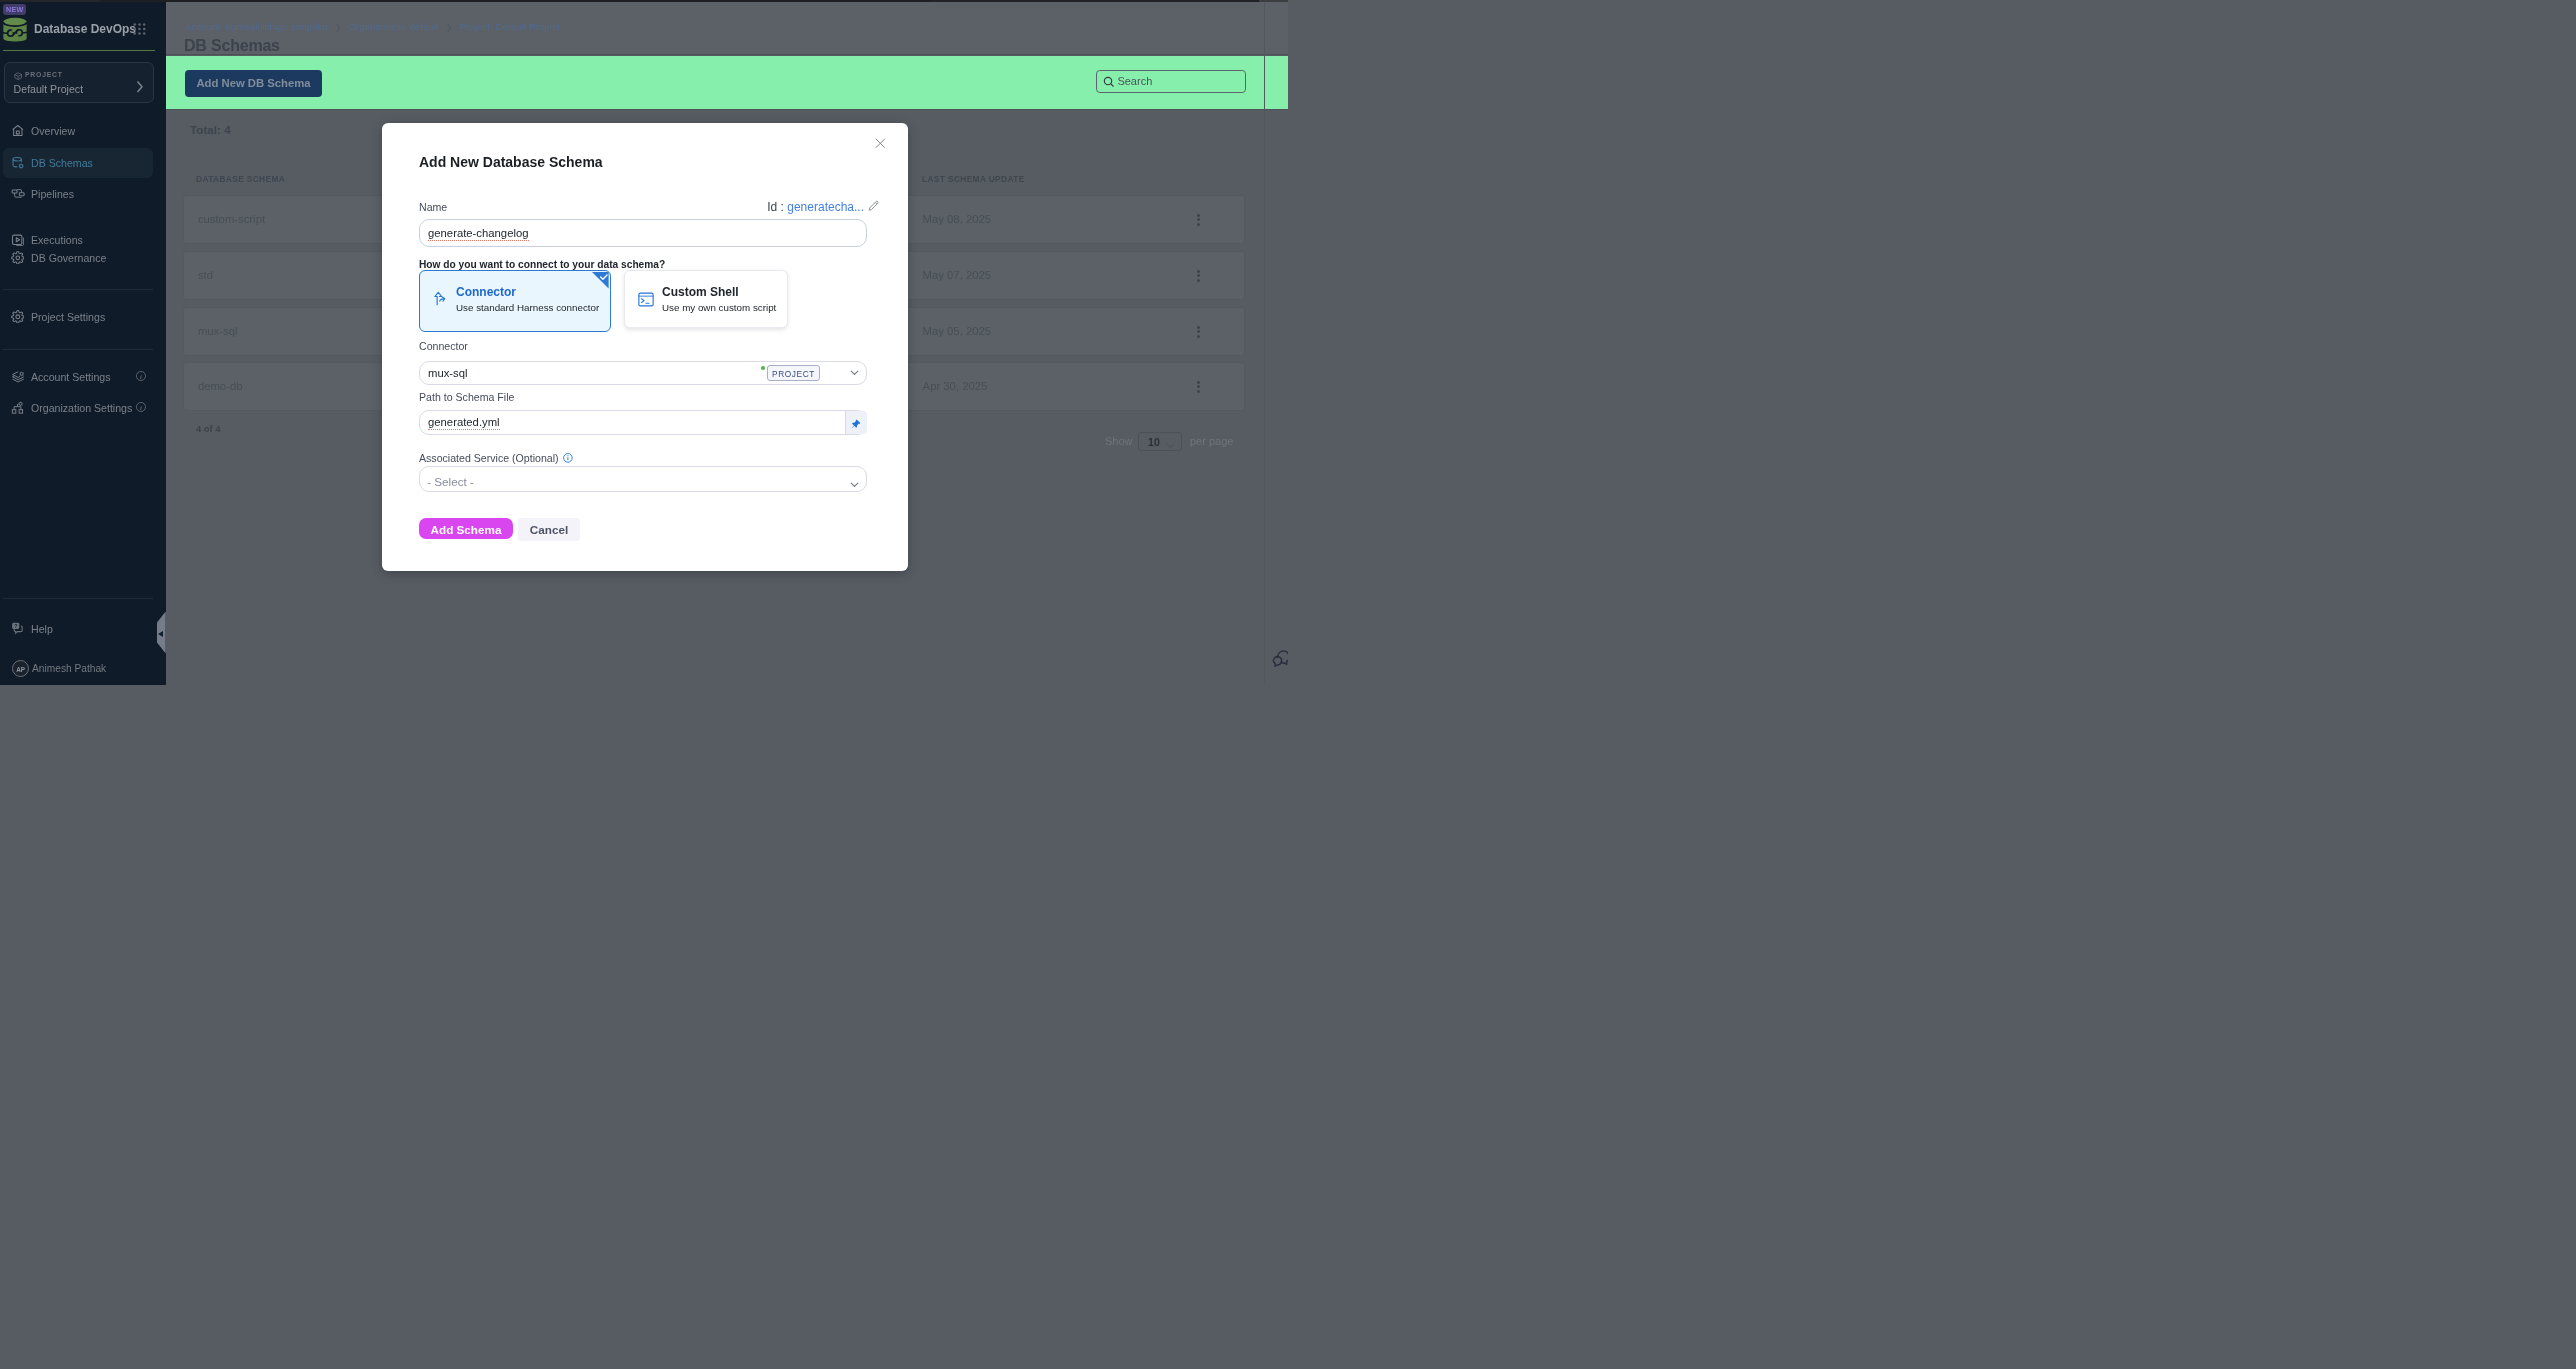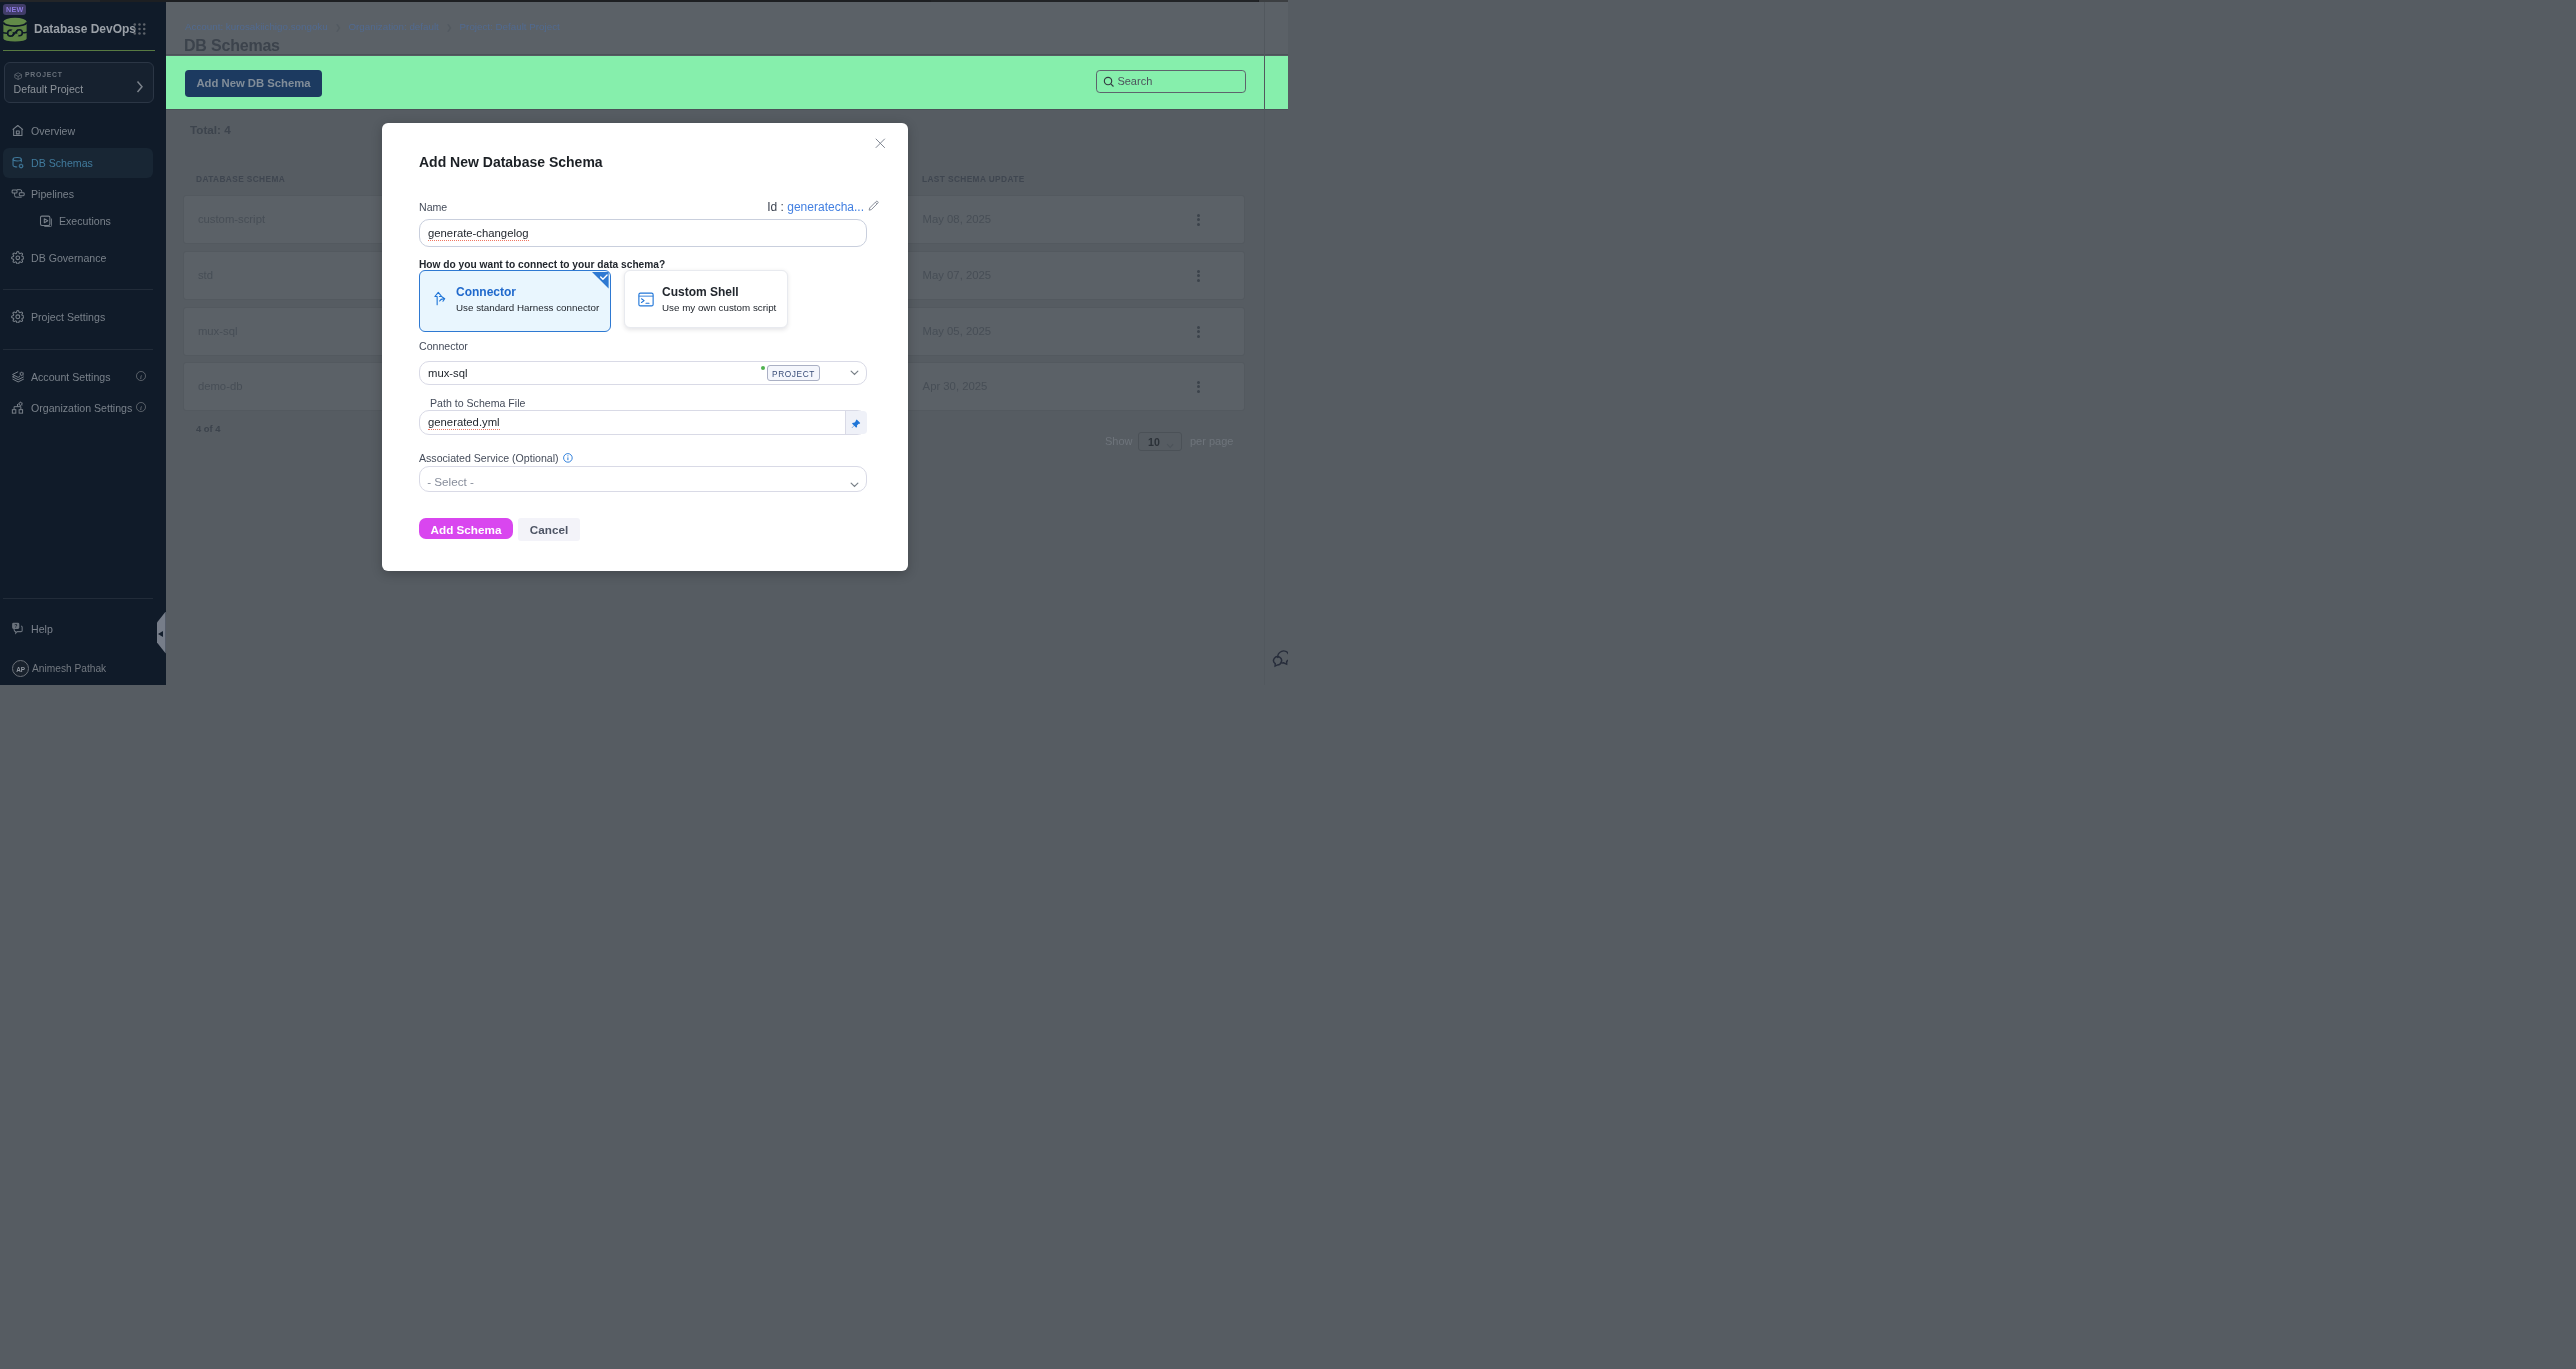--- a/index.html
+++ b/index.html
@@ -148,21 +148,21 @@
         <span class="navtext abs" style="color:#417b9d;">DB Schemas</span>
       </div>
     <div class="navitem abs" style="top:177px;">
         <span class="navicon abs" id="ic-pipe"><svg width="14.3" height="13.6" viewBox="0 0 19 18" fill="none" stroke="#79818a" stroke-width="1.4">
             <rect x="1.5" y="4" width="6.5" height="4" rx="1.2"></rect>
             <rect x="11" y="7.5" width="6.5" height="4" rx="1.2"></rect>
             <path d="M4.8 8 L4.8 11.5 A2 2 0 0 0 6.8 13.5 L14.2 13.5 M14.2 7.5 L14.2 5.5 A2 2 0 0 0 12.2 3.5 L8 3.5" stroke-width="1.3"></path>
           </svg></span>
         <span class="navtext abs">Pipelines</span>
       </div>
-    <div class="navitem abs" style="top:204px;margin-left:28px;">
+    <div class="navitem abs" style="top:223px;">
         <span class="navicon abs" id="ic-exec"><svg width="13.6" height="13.6" viewBox="0 0 18 18" fill="none" stroke="#79818a" stroke-width="1.4">
             <rect x="2" y="2.8" width="12.4" height="12.4" rx="1.8"></rect>
             <path d="M16.6 6 L16.6 15.4 A1.2 1.2 0 0 1 15.4 16.6 L7 16.6" stroke-width="1.1"></path>
             <path d="M7 6.4 L11.6 9 L7 11.6 Z" stroke-linejoin="round"></path>
           </svg></span>
         <span class="navtext abs">Executions</span>
       </div>
     <div class="navitem abs" style="top:241px;">
         <span class="navicon abs" id="ic-gov"><svg width="13.6" height="13.6" viewBox="0 0 24 24" fill="none" stroke="#79818a" stroke-width="1.9">
             <circle cx="12" cy="12" r="3.2"></circle>
@@ -333,21 +333,21 @@
     <div class="mlabel abs" style="left:37px;top:217px;">Connector</div>
     <div class="minput abs" style="top:238px;height:24px;">
         <span class="mitext abs" style="left:8px;top:4.5px;">mux-sql</span>
       </div>
     <div class="gdot abs"></div>
     <div class="chip abs">PROJECT</div>
     <div class="abs" id="ic-chev1" style="left:468px;top:242px;width:9px;height:6px;"><svg width="9" height="6" viewBox="0 0 12 8" fill="none" stroke="#798088" stroke-width="1.6" stroke-linecap="round">
           <path d="M1.5 1.5 L6 6 L10.5 1.5"></path>
         </svg></div>
 
-    <div class="mlabel abs" style="left:37px;top:274px;margin-left:11px;">Path to Schema File</div>
+    <div class="mlabel abs" style="left:37px;top:268px;">Path to Schema File</div>
     <div class="minput abs" style="top:287px;height:25px;">
         <span class="mitext abs" style="left:8px;top:5.3px;"><span class="redline">generated.yml</span></span>
       <div class="abs" style="left:425px;top:0;width:21.5px;height:23.4px;border-left:0.8px solid #d9dae6;background:#eff1f8;border-radius:0 3.8px 3.8px 0;"></div>
       <div class="abs" id="ic-pin" style="left:431px;top:6.4px;width:9.8px;height:9.8px;"><svg width="9.8" height="9.8" viewBox="0 0 14 14" fill="#2076d8">
             <path d="M8.2 0.8 L13.2 5.8 L11.8 7.2 L11 6.9 L8.5 9.4 L8.8 11.2 L7.4 12.6 L4.6 9.8 L1.2 13.2 L0.8 12.8 L4.2 9.4 L1.4 6.6 L2.8 5.2 L4.6 5.5 L7.1 3 L6.8 2.2 Z"></path>
           </svg></div>
     </div>
 
     <div class="mlabel abs" style="left:37px;top:329px;">Associated Service (Optional)</div>
     <div class="abs" id="ic-info" style="left:181px;top:329px;width:9.4px;height:9.4px;"><svg width="9.8" height="9.8" viewBox="0 0 13 13" fill="none">

